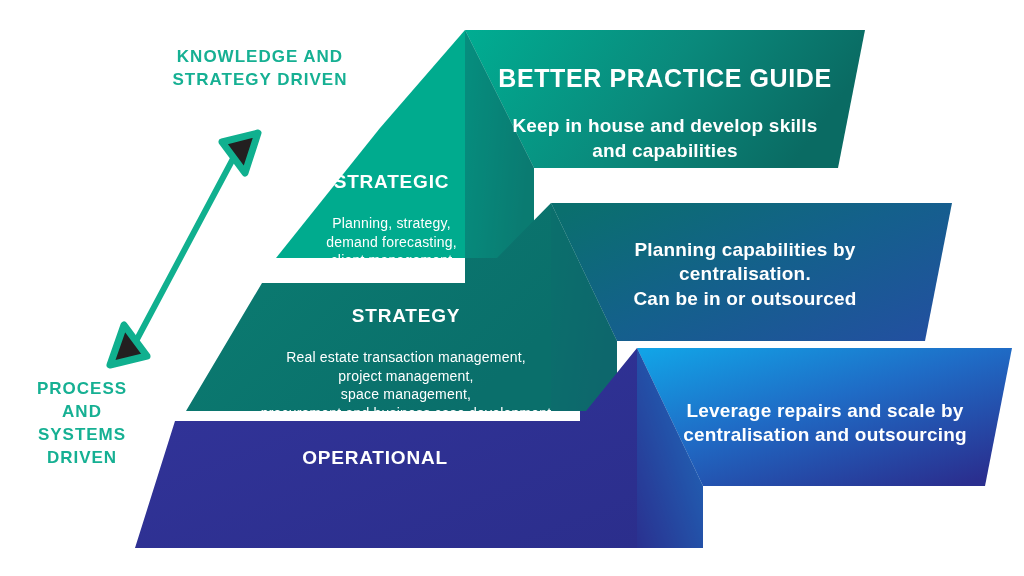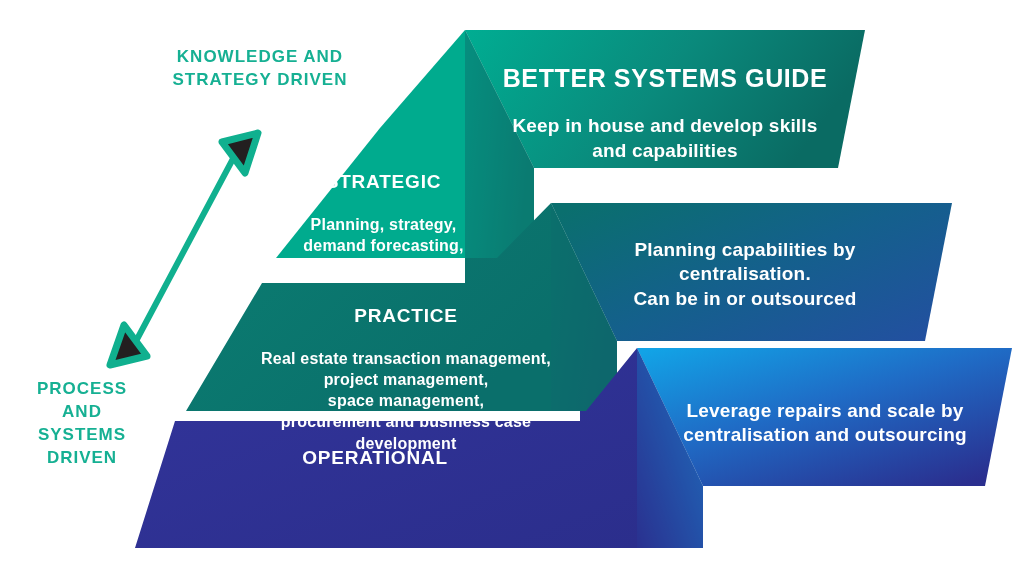--- a/index.html
+++ b/index.html
@@ -32,22 +32,22 @@
     line-height: 1.18;
     white-space: pre-line;
     pointer-events: none;
   }
   .tier-title {
     font-size: 19px;
     letter-spacing: 0.8px;
     margin-bottom: 2px;
   }
   .tier-body {
-    font-size: 16px;
-    font-weight: bold;
+    font-size: 14px;
+    font-weight: normal;
     line-height: 1.32;
   }
   .banner-title {
     font-size: 25px;
     letter-spacing: 0.6px;
   }
   .banner-body {
     font-size: 19px;
     line-height: 1.28;
     font-weight: bold;
@@ -57,21 +57,21 @@
     color: #16b093;
     font-family: "Liberation Sans", sans-serif;
     font-weight: bold;
     font-size: 17px;
     letter-spacing: 1px;
     line-height: 1.35;
     text-align: center;
     white-space: pre-line;
   }
   
-  #strategic-text { left: 296px; top: 152px; width: 175px; text-align: center; }
+  #strategic-text { left: 304px; top: 152px; width: 175px; text-align: center; }
   
   #tactical-text  { left: 236px; top: 286px; width: 340px; }
   
   #operational-text { left: 140px; top: 428px; width: 470px; }
   
   #banner1-text { left: 480px; top: 45px; width: 370px; }
   #banner2-text { left: 580px; top: 219px; width: 330px; }
   #banner3-text { left: 660px; top: 380px; width: 330px; }
   
   #label-top    { left: 160px; top: 46px;  width: 200px; }
@@ -157,21 +157,21 @@
     <g>
       <line x1="135" y1="343" x2="235" y2="155" stroke="#10b08f" stroke-width="6" stroke-linecap="round"></line>
 
       <polygon points="258,133 222,142 245,173" fill="#231f20" stroke="#10b08f" stroke-width="7" stroke-linejoin="round"></polygon>
 
       <polygon points="110,365 147,356 124,325" fill="#231f20" stroke="#10b08f" stroke-width="7" stroke-linejoin="round"></polygon>
     </g>
   </svg>
 
   <div class="txt" id="banner1-text">
-    <div class="banner-title">BETTER SYSTEMS GUIDE</div>
+    <div class="banner-title">BETTER PRACTICE GUIDE</div>
     <div class="banner-body" style="margin-top:2px;">Keep in house and develop skills
 and capabilities</div>
   </div>
 
   <div class="txt" id="banner2-text">
     <div class="banner-body">Planning capabilities by
 centralisation.
 Can be in or outsourced</div>
   </div>
 
@@ -181,21 +181,21 @@
   </div>
 
   <div class="txt" id="strategic-text">
     <div class="tier-title">STRATEGIC</div>
     <div class="tier-body">Planning, strategy,
 demand forecasting,
 client management</div>
   </div>
 
   <div class="txt" id="tactical-text">
-    <div class="tier-title">PRACTICE</div>
+    <div class="tier-title">STRATEGY</div>
     <div class="tier-body">Real estate transaction management,
 project management,
 space management,
 procurement and business case development</div>
   </div>
 
   <div class="txt" id="operational-text">
     <div class="tier-title">OPERATIONAL</div>
   </div>
 

